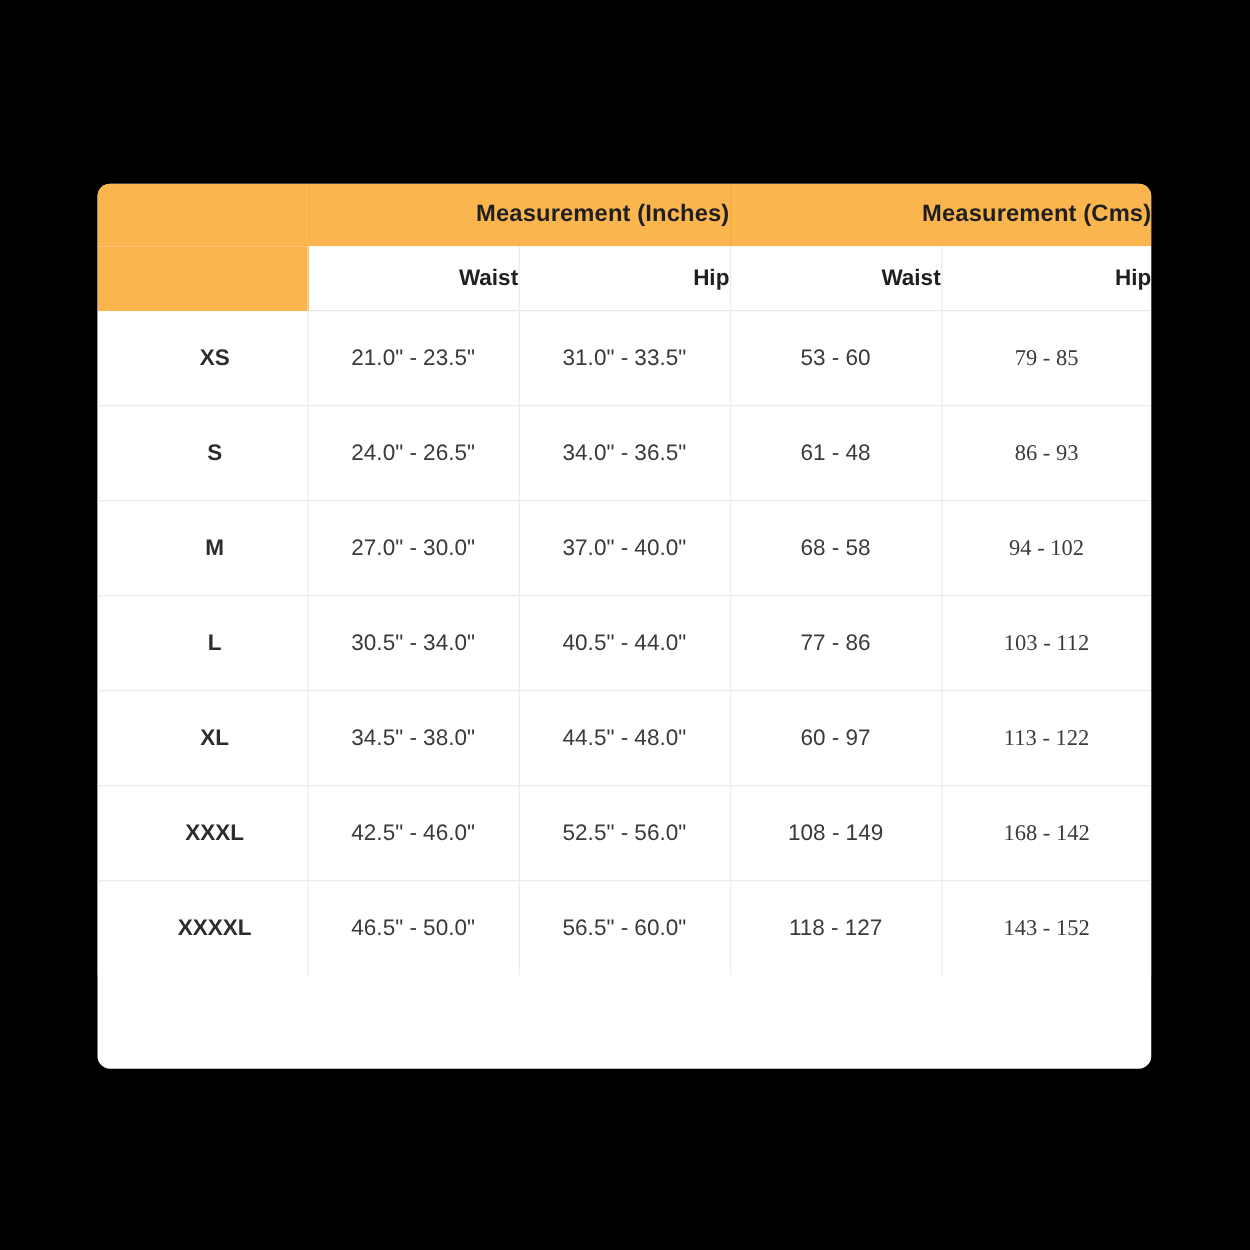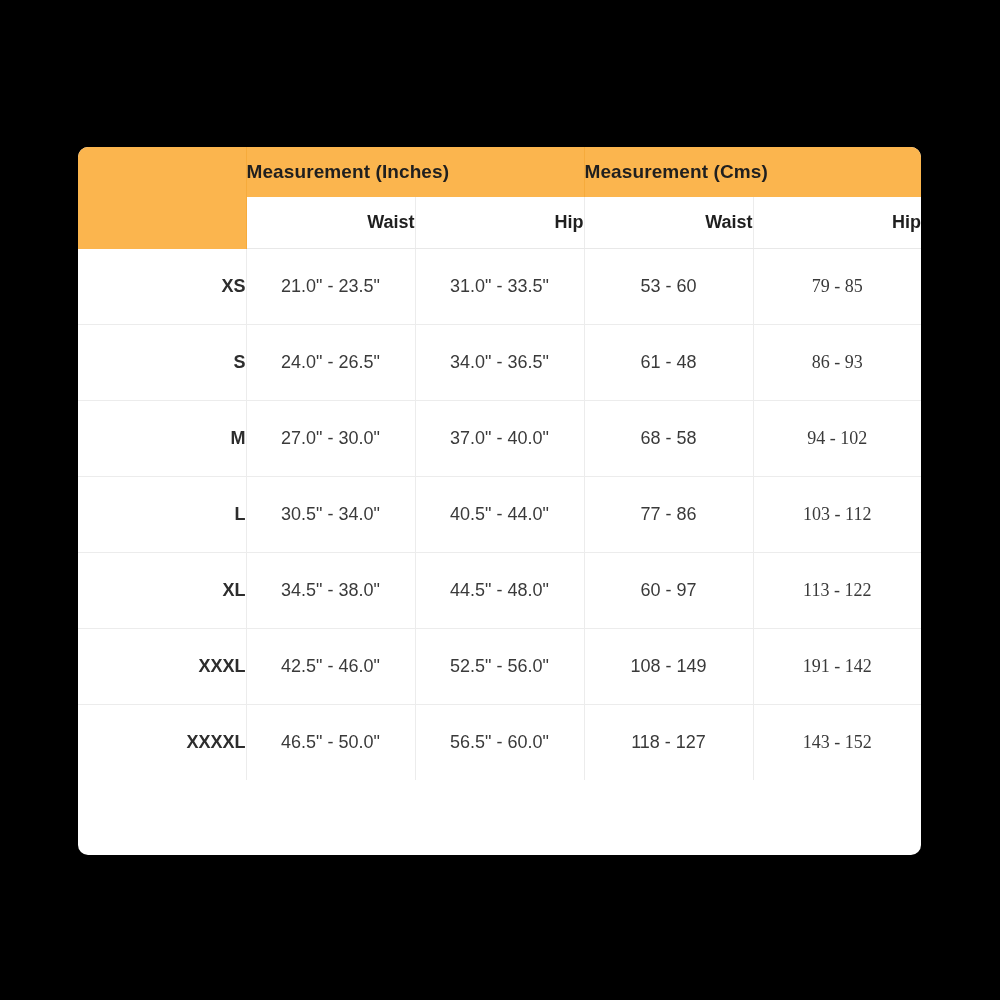--- a/index.html
+++ b/index.html
@@ -44,21 +44,21 @@
   col.c-ch    { width: 168px; }
 
   
   tr.group-row th {
     background: #fbb54e;
     height: 50px;
     padding: 0;
     color: #1f1f1f;
     font-size: 19px;
     font-weight: bold;
-    text-align: left;
+    text-align: right;
     vertical-align: middle;
     letter-spacing: 0.1px;
   }
   tr.group-row th.corner {
     background: #fbb54e;
     border-right: 1px solid #f6ab3c;
   }
   tr.group-row th.grp-inches {
     border-right: 1px solid #f6ab3c;
   }
@@ -89,21 +89,21 @@
     font-size: 18px;
     color: #3a3a3a;
     text-align: center;
     vertical-align: middle;
     border-bottom: 1px solid #ececec;
     border-right: 1px solid #ececec;
     background: #ffffff;
     white-space: nowrap;
   }
   tbody td.size-cell {
-    text-align: right;
+    text-align: center;
     padding-left: 20px;
     font-weight: bold;
     color: #2d2d2d;
     font-size: 18px;
   }
   tbody td.last-col { border-right: none; font-family: Liberation Serif, serif; }
   tbody tr:last-child td { border-bottom: none; }
 </style>
 </head>
 <body>
@@ -170,21 +170,21 @@
           <td>34.5" - 38.0"</td>
           <td>44.5" - 48.0"</td>
           <td>60 - 97</td>
           <td class="last-col">113 - 122</td>
         </tr>
         <tr>
           <td class="size-cell">XXXL</td>
           <td>42.5" - 46.0"</td>
           <td>52.5" - 56.0"</td>
           <td>108 - 149</td>
-          <td class="last-col">191 - 142</td>
+          <td class="last-col">168 - 142</td>
         </tr>
         <tr>
           <td class="size-cell">XXXXL</td>
           <td>46.5" - 50.0"</td>
           <td>56.5" - 60.0"</td>
           <td>118 - 127</td>
           <td class="last-col">143 - 152</td>
         </tr>
       </tbody>
     </table>

